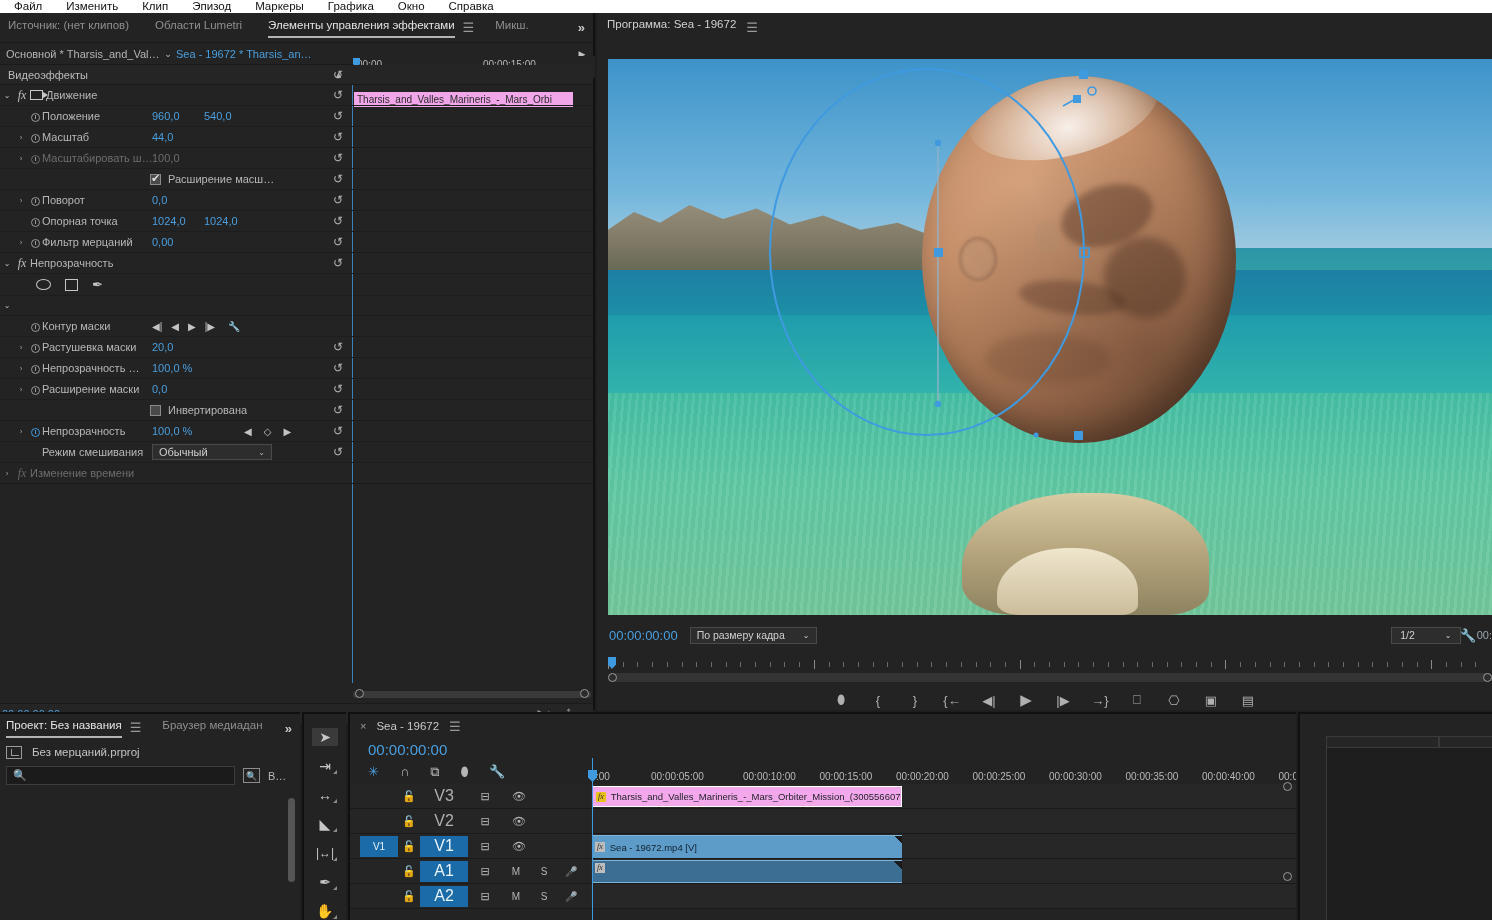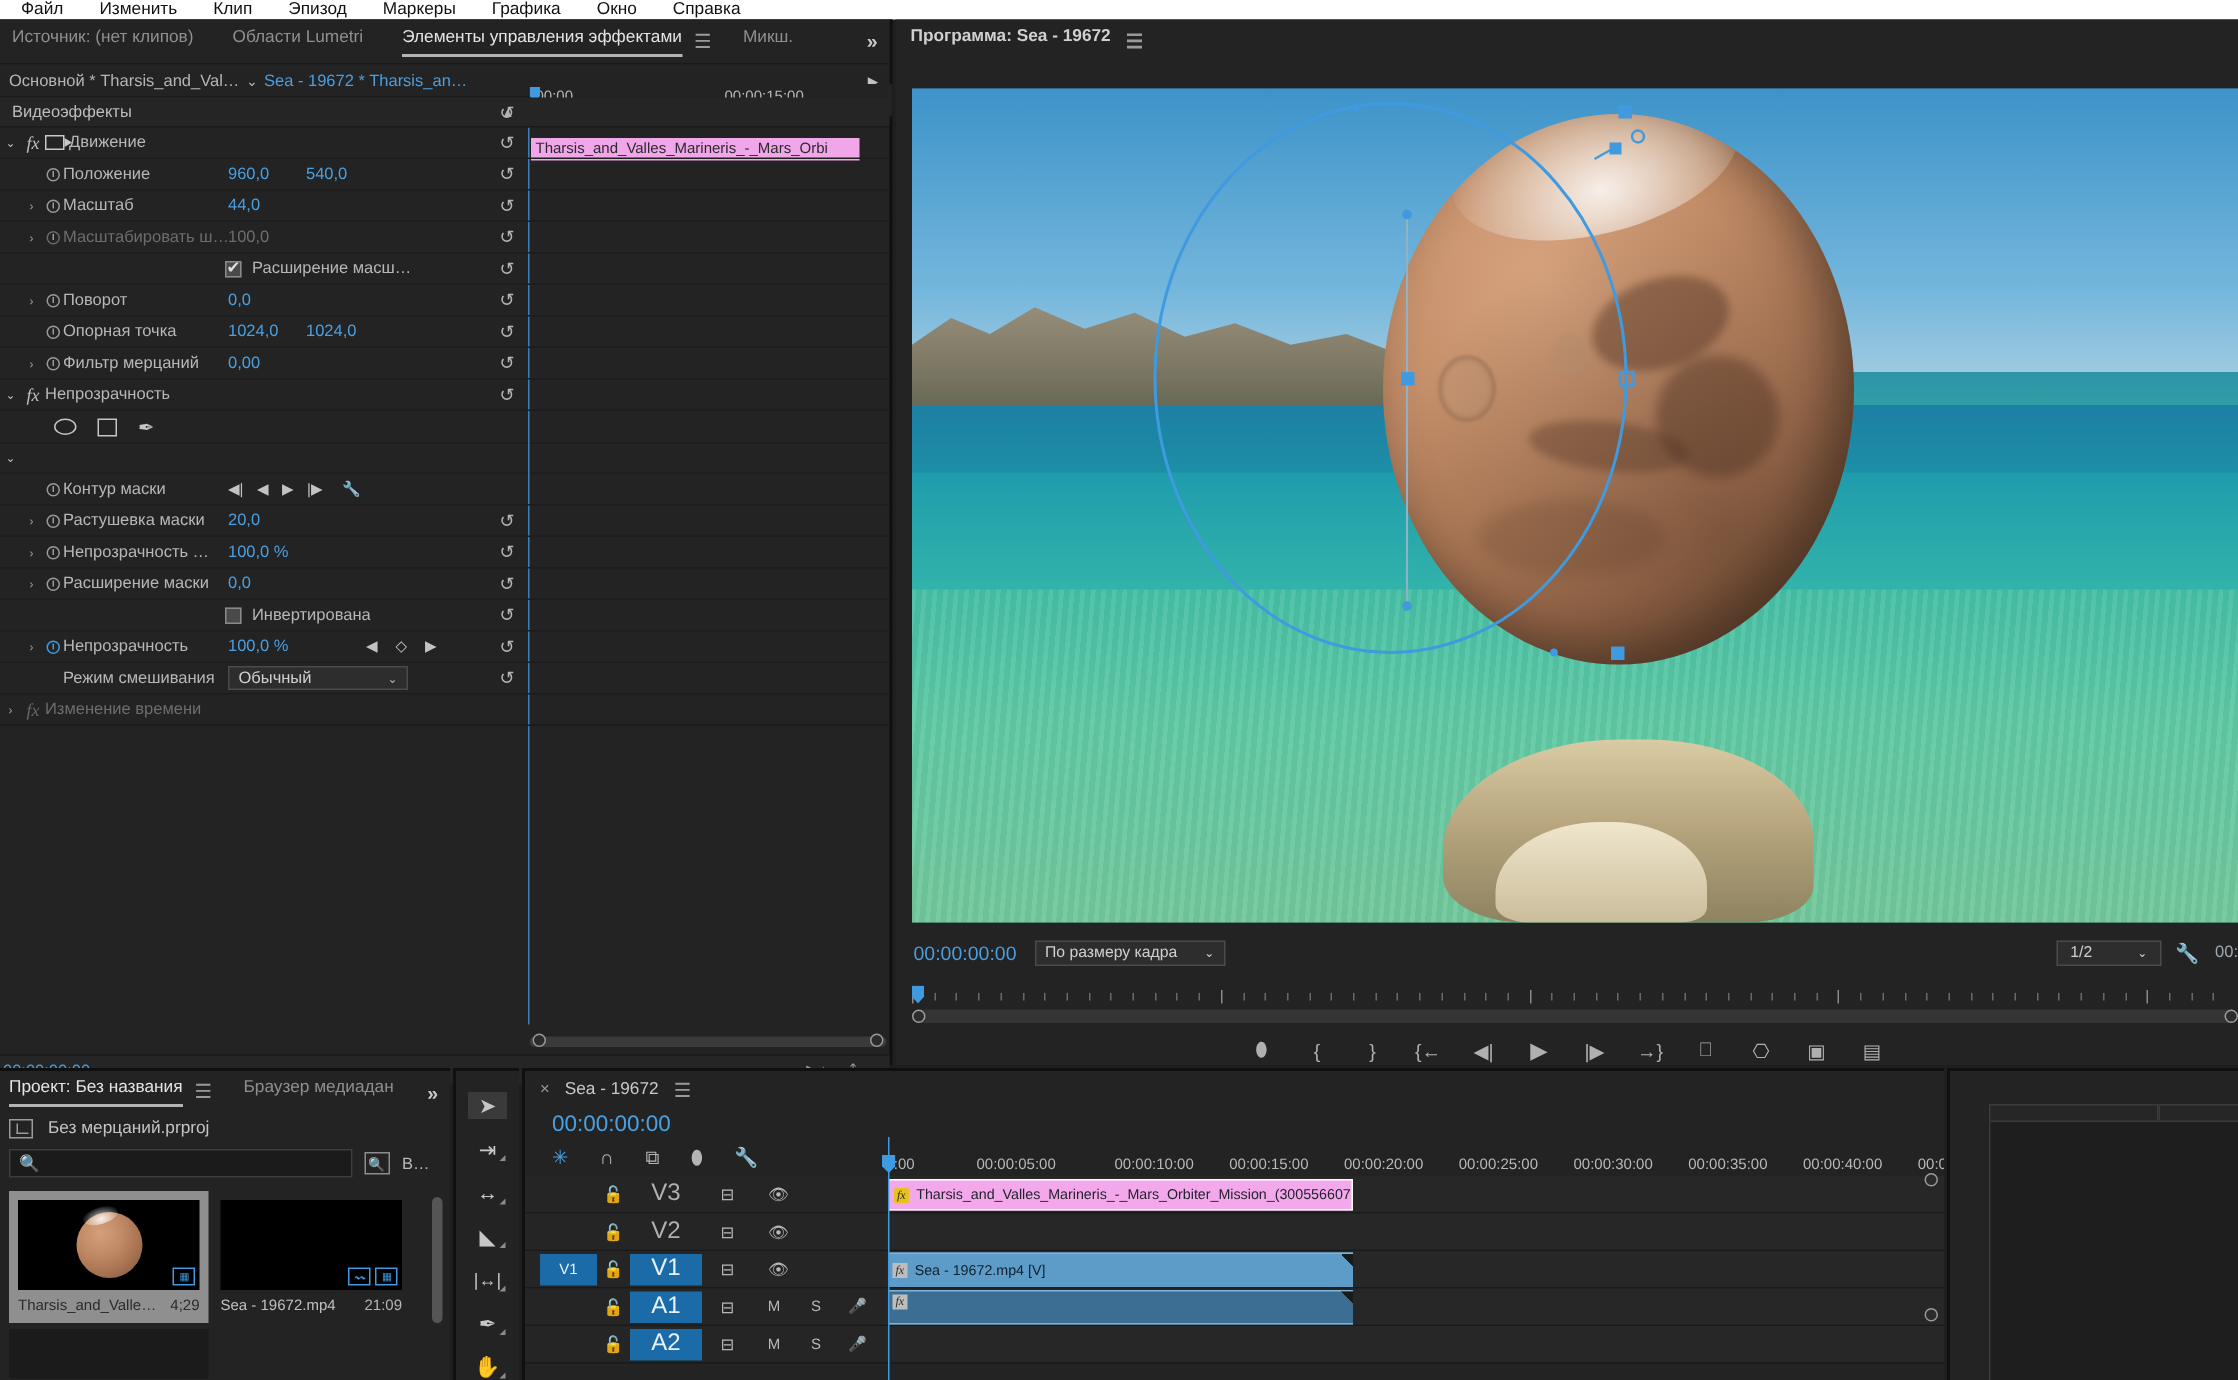--- a/index.html
+++ b/index.html
@@ -140,21 +140,21 @@
     position:absolute; left:0; top:690px; width:593px; height:20px; background:#252525;
     display:flex; align-items:center; padding-left:2px; border-top:1px solid #1a1a1a;
   }
   #ectTimecode .tc { color:#4a9fe0; font-size:11px;}
   #ectTimecode .icons { margin-left:auto; display:flex; gap:14px; padding-right:22px; color:#9c9c9c; font-size:11px;}
 
   
   #pmPanel {
     position:absolute; left:597px; top:13px; width:895px; height:697px; background:#232323;
   }
-  #pmTabs { height:28px; display:flex; align-items:center; padding-left:10px;font-weight:bold; }
+  #pmTabs { height:28px; display:flex; align-items:center; padding-left:10px; }
   #pmTabs .ptab { color:#d0d0d0; }
   #pmVideo {
     position:absolute; left:11px; top:46px; width:884px; height:556px;
     background:linear-gradient(180deg,#3a8fc4 0%,#56a7d1 22%,#2b8fa8 32%,#37b0a2 45%,#5fc7a8 60%,#74c49a 75%,#63b894 100%);
     overflow:hidden;
   }
   
   #sky { position:absolute; left:0; top:0; width:100%; height:34%; background:linear-gradient(180deg,#3d93c9 0%,#73b6dc 70%,#9cc9e0 100%);}
   #hills {
     position:absolute; left:0; top:24%; width:42%; height:16%;
@@ -205,21 +205,21 @@
 
   
   #maskSvg { position:absolute; left:0; top:0; width:100%; height:100%; pointer-events:none;}
 
   
   #pmBottom { position:absolute; left:0; top:608px; width:895px; height:89px; background:#232323;}
   #pmTcRow { height:28px; display:flex; align-items:center; padding-left:12px; gap:12px;}
   #pmTc { color:#4a9fe0; font-size:13px; }
   #pmFitSel { background:#2d2d2d; border:1px solid #4a4a4a; height:17px; display:flex; align-items:center;
     padding:0 6px; font-size:10.5px; color:#cfcfcf; gap:18px; }
-  #pmRight { margin-left:auto; display:flex; align-items:center; gap:10px; padding-right:0px;justify-content:center;}
+  #pmRight { margin-left:auto; display:flex; align-items:center; padding-right:0px;justify-content:center;}
   #pmResSel { background:#2d2d2d; border:1px solid #4a4a4a; height:17px; display:flex; align-items:center;
     padding:0 8px; font-size:10.5px; color:#cfcfcf; gap:30px;}
   #pmWrench { color:#cfcfcf; font-size:13px;}
   #pmTcRight { color:#9aa7b0; font-size:11px; }
 
   #pmRuler { position:absolute; left:11px; top:38px; width:884px; height:13px; }
   #pmRuler .tk { position:absolute; top:3px; width:1px; height:5px; background:#6a6a6a;}
   #pmRuler .tkB { position:absolute; top:1px; width:1px; height:9px; background:#8a8a8a;}
   #pmPlayhead { position:absolute; left:11px; top:36px; width:8px; height:12px; background:#3f9ae0;
     clip-path: polygon(0 0,100% 0,100% 62%,50% 100%,0 62%);}
@@ -758,43 +758,20 @@
 
   <div id="projSearchRow">
     <span id="projSearch">
       <span class="mag">🔍</span>
       <input type="text" placeholder="" style="">
     </span>
     <span class="findIco">🔍</span>
     <span id="projBin">В…</span>
   </div>
 
-  <div id="projGrid">
-    <div class="thumbCell sel" style="left:0; top:0">
-      <div class="thumbImg">
-        <span class="marsThumb"></span>
-        <span class="badge">▦</span>
-      </div>
-      <div class="thumbMeta">
-        <span class="nm">Tharsis_and_Valle…</span>
-        <span class="du">4;29</span>
-      </div>
-    </div>
-    <div class="thumbCell" style="left:135px; top:0">
-      <div class="thumbImg">
-        <span class="badge">▦</span>
-        <span class="badge aud">〰</span>
-      </div>
-      <div class="thumbMeta">
-        <span class="nm">Sea - 19672.mp4</span>
-        <span class="du">21:09</span>
-      </div>
-    </div>
-    <div class="thumbCell" style="left:0; top:92px; background:#1b1b1b; height:34px; width:133px"></div>
-  </div>
   <div id="projScroll"></div>
 </div>
 
 <div id="toolbar">
   <span class="tool active">➤</span>
   <span class="tool">⇥<i class="corner"></i></span>
   <span class="tool">↔<i class="corner"></i></span>
   <span class="tool">◣<i class="corner"></i></span>
   <span class="tool" style="font-size:12px">|↔|<i class="corner"></i></span>
   <span class="tool">✒<i class="corner"></i></span>

